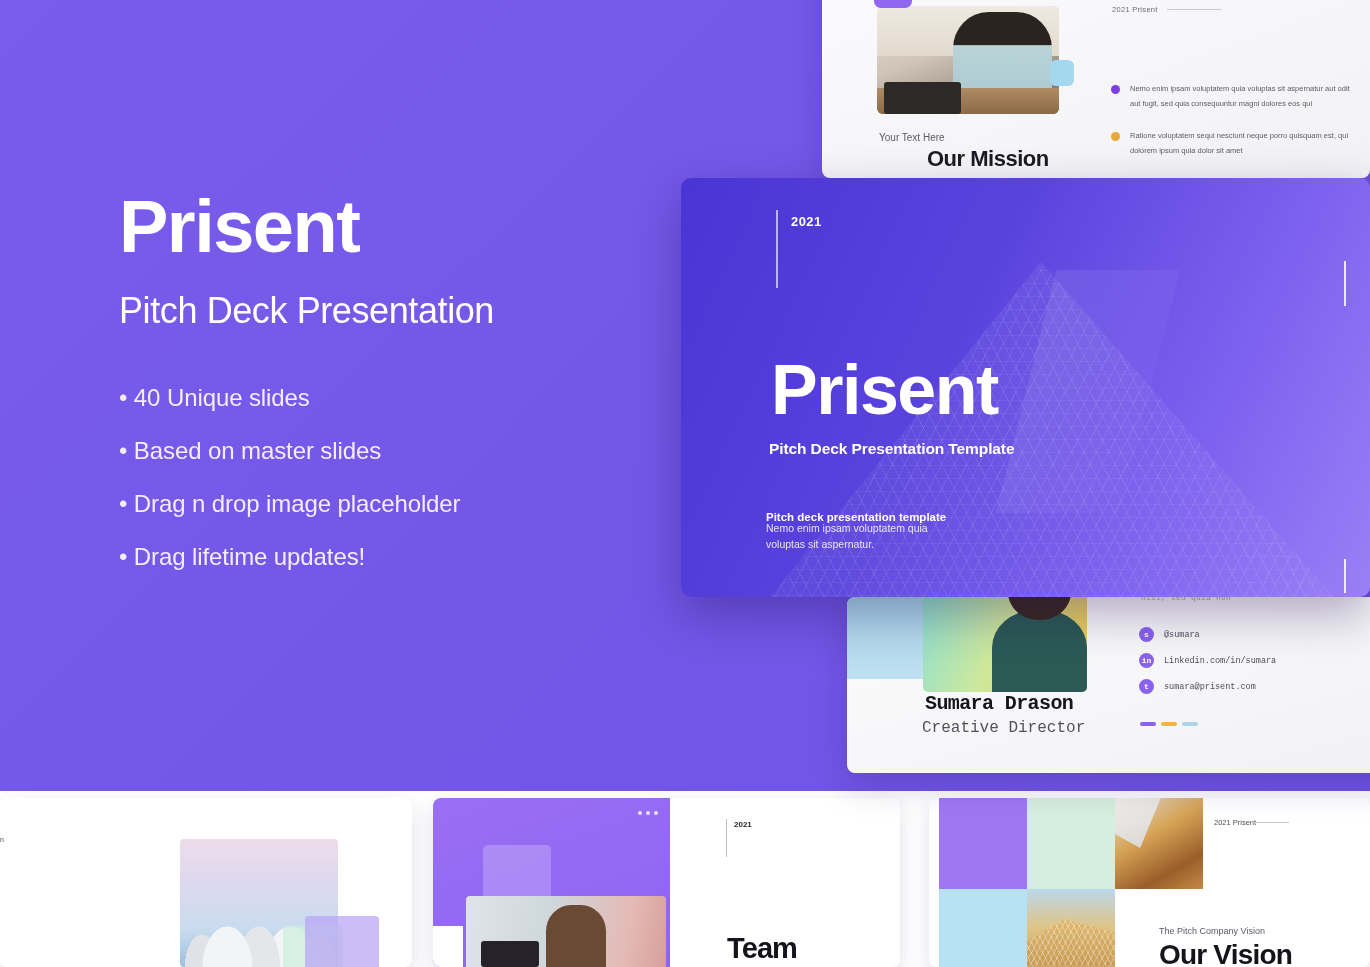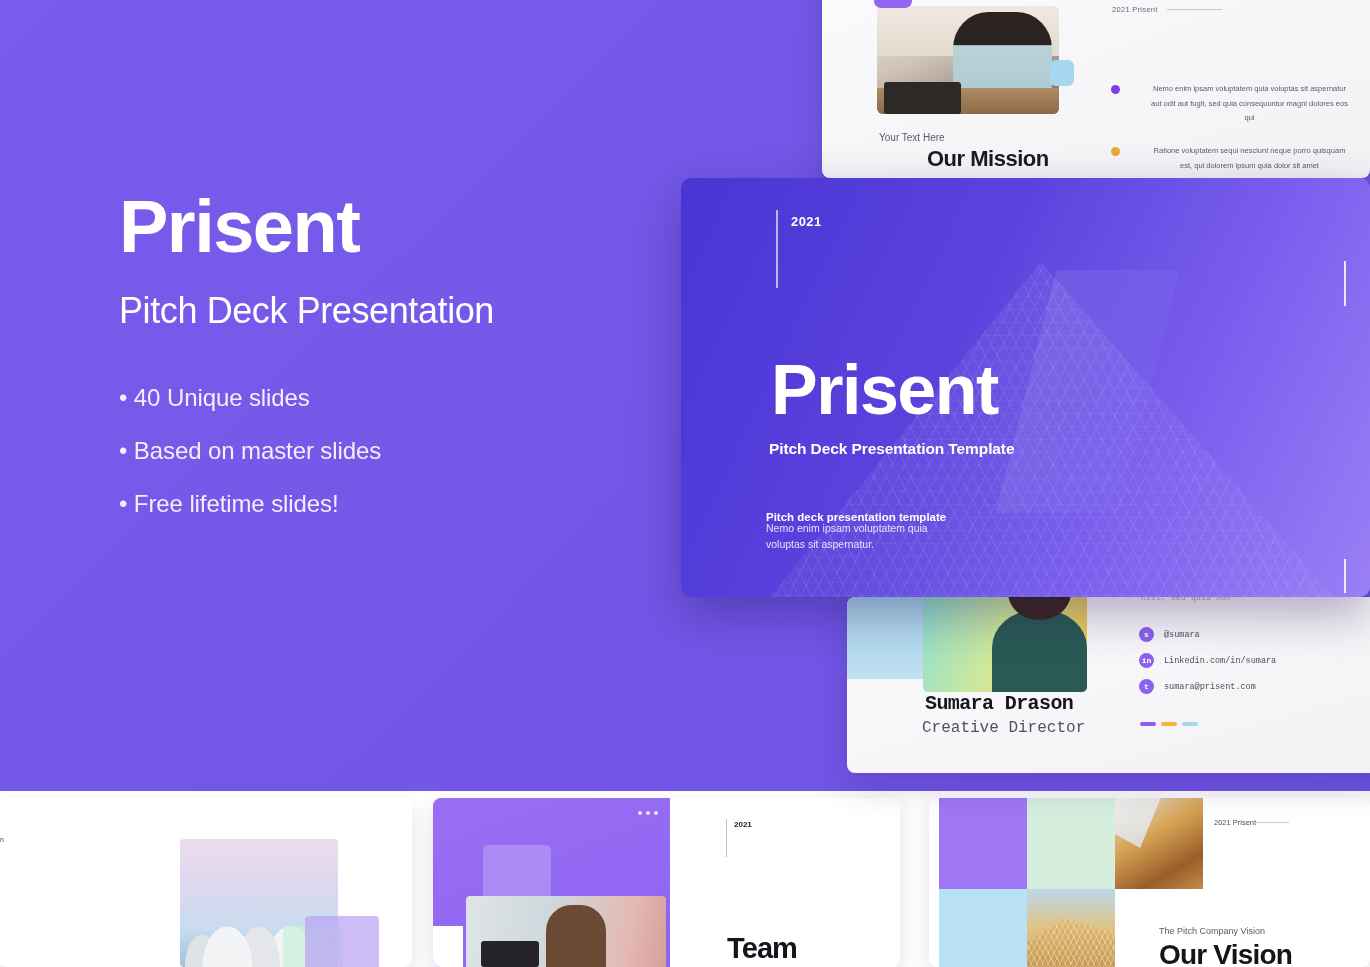--- a/index.html
+++ b/index.html
@@ -64,21 +64,21 @@
   }
   .mission-sq-b{
     position:absolute; left:228px; top:112px; width:24px; height:26px;
     background:#a5d8ef; border-radius:6px;
   }
   .mission-kicker{ position:absolute; left:57px; top:184px; font-size:10px; color:#5b5b66; }
   .mission-title{ position:absolute; left:57px; top:198px; font-size:22px; font-weight:bold; color:#1a1a22; letter-spacing:-0.5px;margin-left:48px;}
   .mission-year{ position:absolute; left:290px; top:57px; font-size:7.5px; color:#6a6a76; letter-spacing:.3px;}
   .mission-year-rule{ position:absolute; left:345px; top:61px; width:55px; height:1px; background:#c9c9d2;}
   .mission-bullets{ position:absolute; left:289px; top:134px; width:240px; }
-  .mb-row{ display:flex; gap:28px; margin-bottom:18px;text-align:center; }
+  .mb-row{ display:flex; gap:10px; margin-bottom:18px; }
   .mb-dot{ width:9px;height:9px;border-radius:50%; margin-top:3px; flex:0 0 auto;}
   .mb-text{ font-size:7.5px; line-height:1.95; color:#5c5c68; }
 
   
   .main-slide{
     left:681px; top:178px; width:689px; height:419px;
     border-radius:10px;
     background:linear-gradient(115deg,#4a34d4 0%,#5a43dd 40%,#7c60ef 72%,#9a7ff6 100%);
     box-shadow:0 18px 48px rgba(30,10,80,.33);
     z-index:18;
@@ -203,21 +203,22 @@
 <body>
 
 <div class="hero-bg"></div>
 
 <div class="promo">
   <div class="promo-title">Prisent</div>
   <div class="promo-sub">Pitch Deck Presentation</div>
   <ul class="promo-list">
     <li>• 40 Unique slides</li>
     <li>• Based on master slides</li>
-    <li>• Free lifetime slides!</li>
+    <li>• Drag n drop image placeholder</li>
+    <li>• Drag lifetime updates!</li>
   </ul>
 </div>
 
 <div class="card mission">
   <div class="mission-photo">
     <div class="mp-wall"></div>
     <div class="mp-person"></div>
     <div class="mp-desk"></div>
     <div class="mp-laptop"></div>
   </div>

